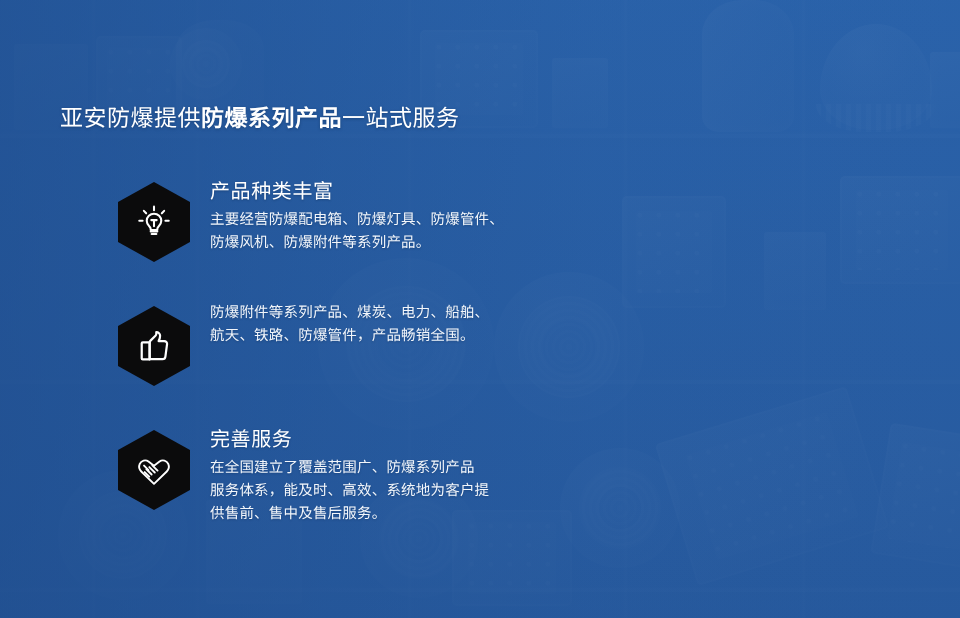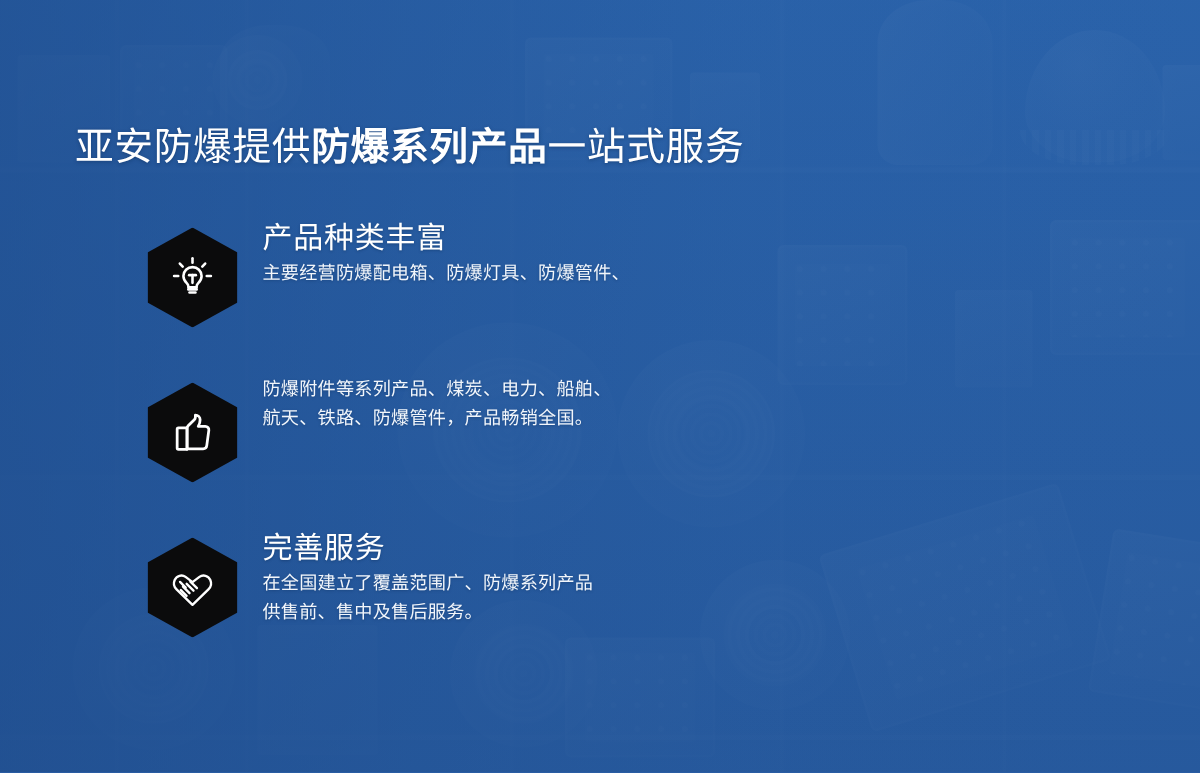--- a/index.html
+++ b/index.html
@@ -136,21 +136,21 @@
   
   .content {
     position: absolute;
     inset: 0;
   }
 
   .headline {
     position: absolute;
     left: 60px;
     top: 98px;
-    font-size: 31px;
+    font-size: 23px;
     line-height: 40px;
     color: #ffffff;
     white-space: nowrap;
     letter-spacing: 0.5px;
     text-shadow: 0 1px 3px rgba(11,40,80,0.45);
   }
   .headline .hl-strong {
     font-weight: 700;
     letter-spacing: 0.5px;
   }
@@ -183,21 +183,21 @@
     clip-path: polygon(50% 0%, 100% 25%, 100% 75%, 50% 100%, 0% 75%, 0% 25%);
     filter: drop-shadow(0 2px 5px rgba(8,30,62,0.4));
   }
   .hexicon svg {
     width: 38px;
     height: 38px;
     display: block;
   }
 
   .feature-title {
-    font-size: 24px;
+    font-size: 20px;
     line-height: 26px;
     color: #ffffff;
     margin: 0 0 5px 0;
     letter-spacing: 0.6px;
     text-shadow: 0 1px 2px rgba(11,40,80,0.4);
     font-family: Liberation Serif, serif;
   }
   .feature-desc {
     font-size: 14.5px;
     line-height: 23px;
@@ -268,20 +268,21 @@
             <path d="M24 4.6v4.4"></path>
             <path d="M11.2 9.9l2.9 3.1"></path>
             <path d="M36.8 9.9l-2.9 3.1"></path>
             <path d="M5.4 22.4h4.2"></path>
             <path d="M38.4 22.4h4.2"></path>
           </svg>
         </div>
         <div class="feature-title">产品种类丰富</div>
         <div class="feature-desc">
           <span>主要经营防爆配电箱、防爆灯具、防爆管件、</span>
+          <span>防爆风机、防爆附件等系列产品。</span>
         </div>
       </div>
 
       <div class="feature">
         <div class="hexicon">
           <svg viewBox="0 0 48 48" fill="none" stroke="#ffffff" stroke-width="2.8" stroke-linecap="round" stroke-linejoin="round" aria-hidden="true">
             <path d="M18.5 41V19.8c0-1 .4-1.9 1.1-2.6l6.2-6.1c.7-.7 1.1-1.6 1.1-2.6V6.5c2.7 0 4.8 2.1 4.8 4.7 0 2.3-.7 4.6-1.9 6.6h7.1c2.2 0 3.9 1.8 3.6 3.9l-2.1 15.6c-.2 1.8-1.8 3.2-3.7 3.2H18.5z"></path>
             <path d="M18.5 19.3H9.8c-.7 0-1.3.6-1.3 1.3v19.1c0 .7.6 1.3 1.3 1.3h8.7z"></path>
           </svg>
         </div>
@@ -298,19 +299,20 @@
             <path d="M14.4 23.1 21 29.7"></path>
             <path d="M18.1 20.3 25 27.2"></path>
             <path d="M21.9 18.1 28.5 24.7"></path>
             <path d="M12.2 26.6 18 32.4"></path>
             <path d="M11.4 18.4l5.7 5.7"></path>
           </svg>
         </div>
         <div class="feature-title">完善服务</div>
         <div class="feature-desc">
           <span>在全国建立了覆盖范围广、防爆系列产品</span>
+          <span>服务体系，能及时、高效、系统地为客户提</span>
           <span>供售前、售中及售后服务。</span>
         </div>
       </div>
 
     </div>
   </div>
 </div>
 
 </body></html>

